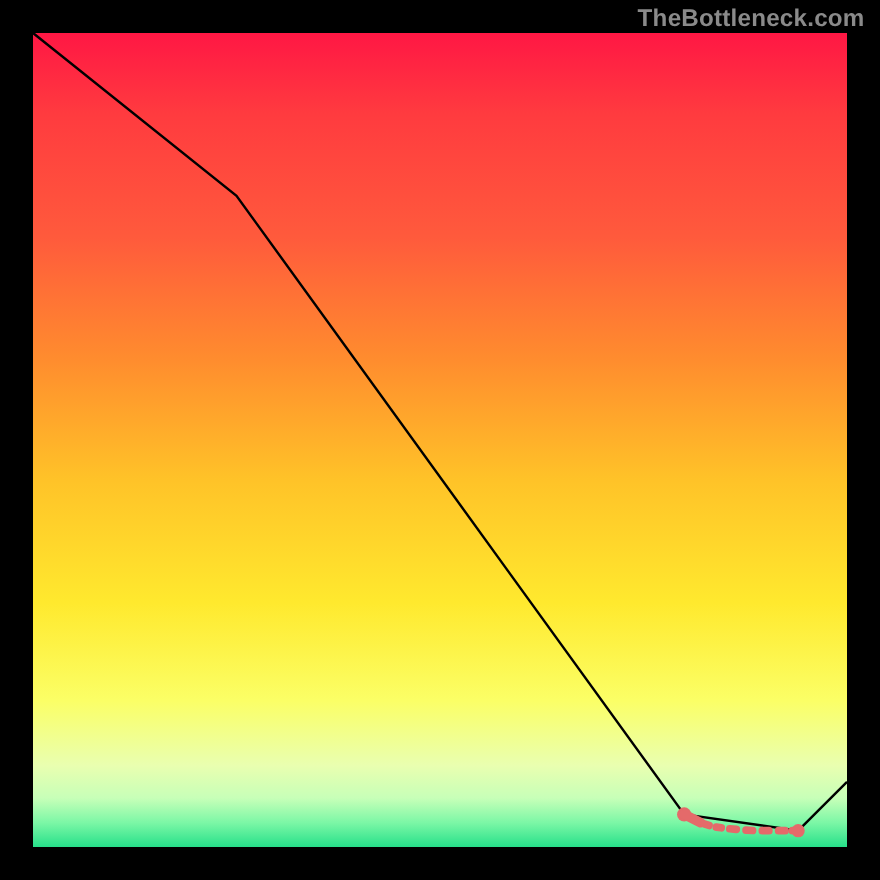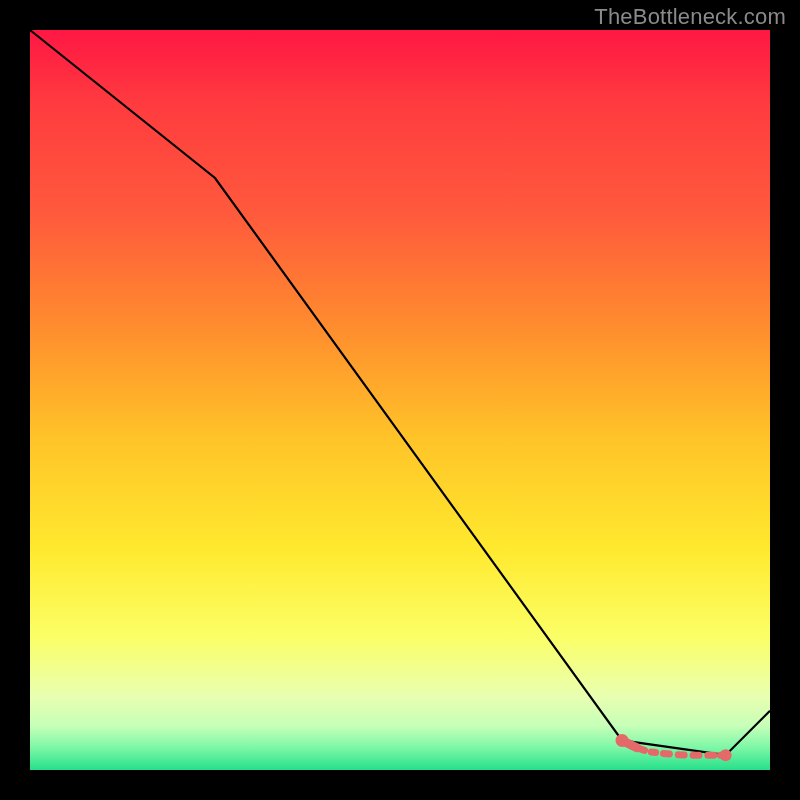--- a/index.html
+++ b/index.html
@@ -45,21 +45,21 @@
     width: 800px;
     height: 800px;
     pointer-events: none;
   }
   .watermark {
     position: absolute;
     top: 4px;
     right: 14px;
     font-family: Arial, Helvetica, sans-serif;
     font-size: 22px;
-    font-weight: 400;
+    font-weight: 700;
     color: #8a8a8a;
     letter-spacing: 0.2px;
     user-select: none;
     pointer-events: none;
   }
 </style>
 </head>
 <body>
 
 <div class="stage">

